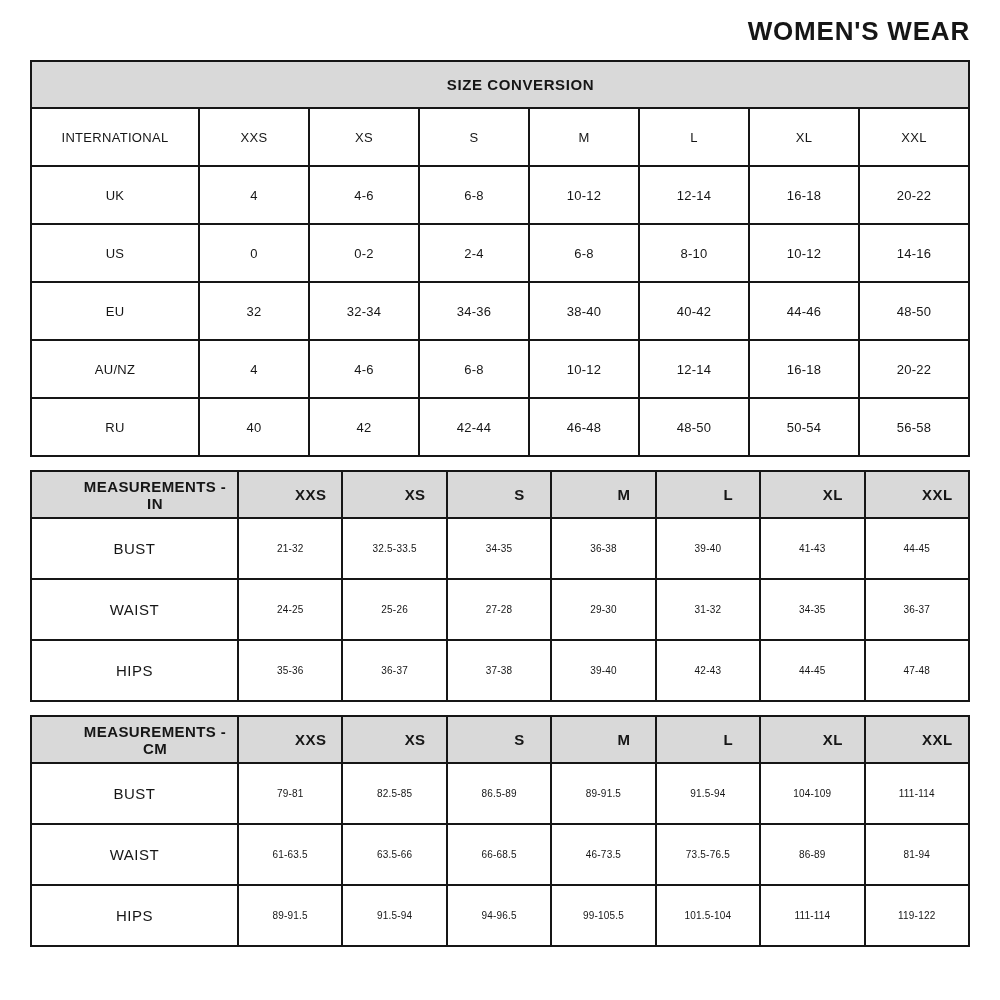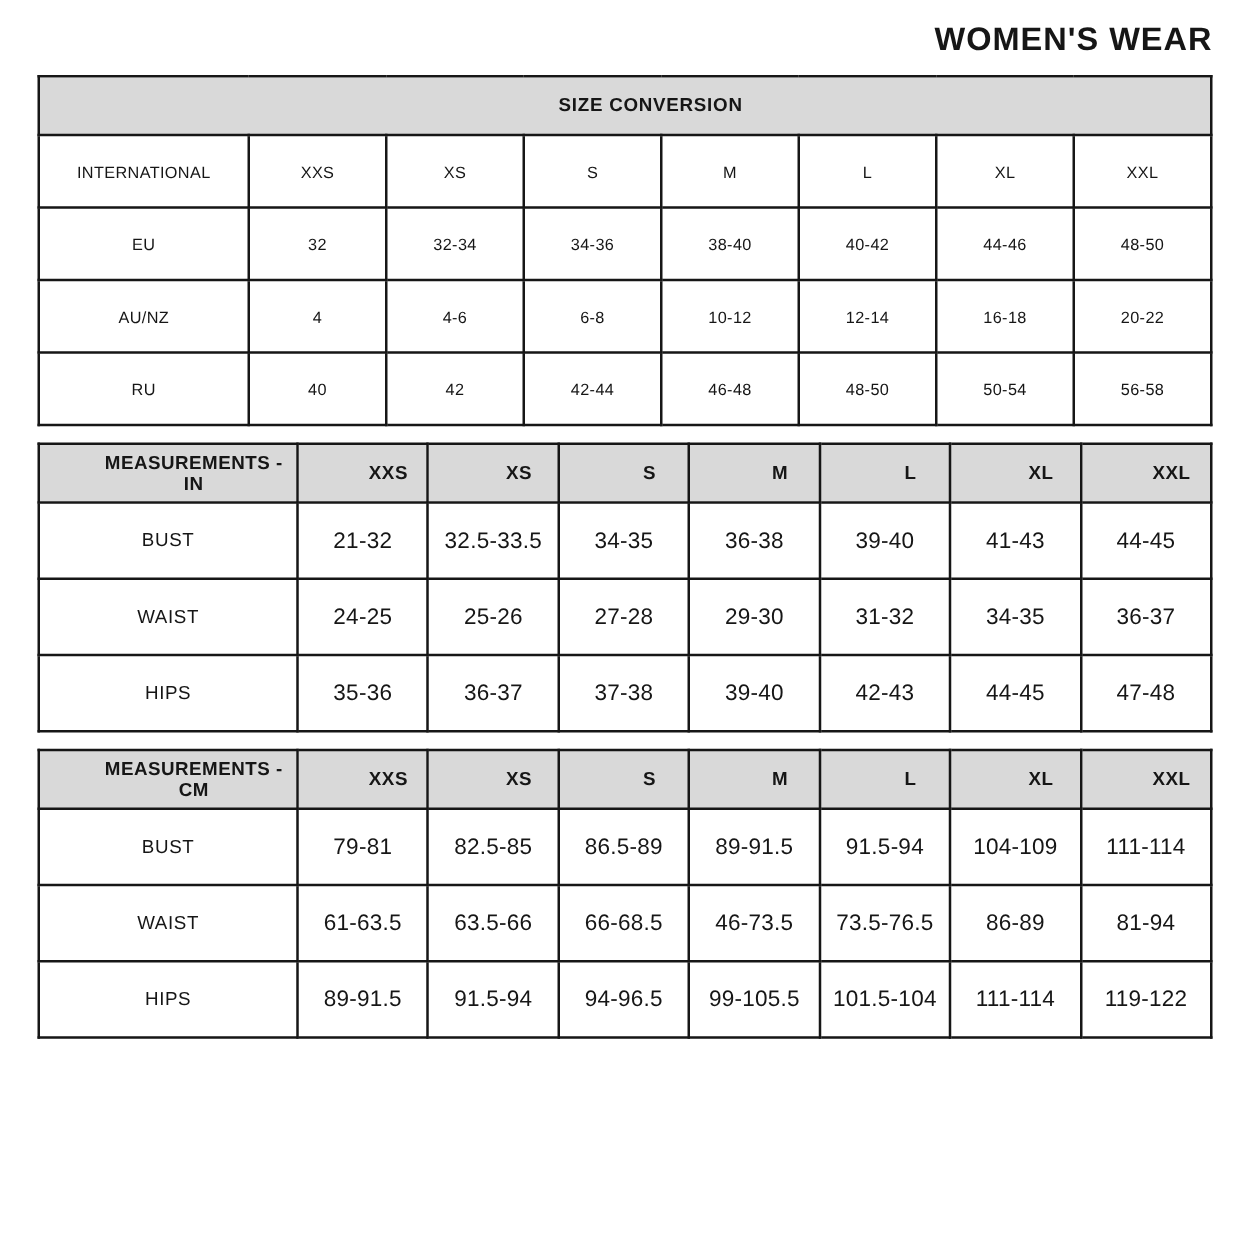--- a/index.html
+++ b/index.html
@@ -33,21 +33,21 @@
   .gray { background: #d9d9d9; padding-left: 44px; }
 
   
   .sc th.caption-cell { height: 45px; font-size: 15px; font-weight: 700; letter-spacing: 0.6px; }
   .sc td { height: 56px; font-size: 13px; font-weight: 400; letter-spacing: 0.3px; }
   .sc col.label-col { width: 168px; }
 
   
   .mt { margin-top: 13px; }
   .mt th { height: 45px; font-size: 15px; font-weight: 700; letter-spacing: 0.4px; }
-  .mt td { height: 59px; font-size: 18px; letter-spacing: 0.2px; }
+  .mt td { height: 59px; font-size: 10px; letter-spacing: 0.2px; }
   .mt td.row-label { font-size: 15px; letter-spacing: 0.5px; margin-left: 32px; }
   .mt col.label-col { width: 207px; }
 </style>
 </head>
 <body>
 
 <div class="page">
 
   <h1 class="title">WOMEN'S WEAR</h1>
 
@@ -68,20 +68,40 @@
     </tr>
     <tr>
       <td>INTERNATIONAL</td>
       <td>XXS</td>
       <td>XS</td>
       <td>S</td>
       <td>M</td>
       <td>L</td>
       <td>XL</td>
       <td>XXL</td>
+    </tr>
+    <tr>
+      <td>UK</td>
+      <td>4</td>
+      <td>4-6</td>
+      <td>6-8</td>
+      <td>10-12</td>
+      <td>12-14</td>
+      <td>16-18</td>
+      <td>20-22</td>
+    </tr>
+    <tr>
+      <td>US</td>
+      <td>0</td>
+      <td>0-2</td>
+      <td>2-4</td>
+      <td>6-8</td>
+      <td>8-10</td>
+      <td>10-12</td>
+      <td>14-16</td>
     </tr>
     <tr>
       <td>EU</td>
       <td>32</td>
       <td>32-34</td>
       <td>34-36</td>
       <td>38-40</td>
       <td>40-42</td>
       <td>44-46</td>
       <td>48-50</td>

